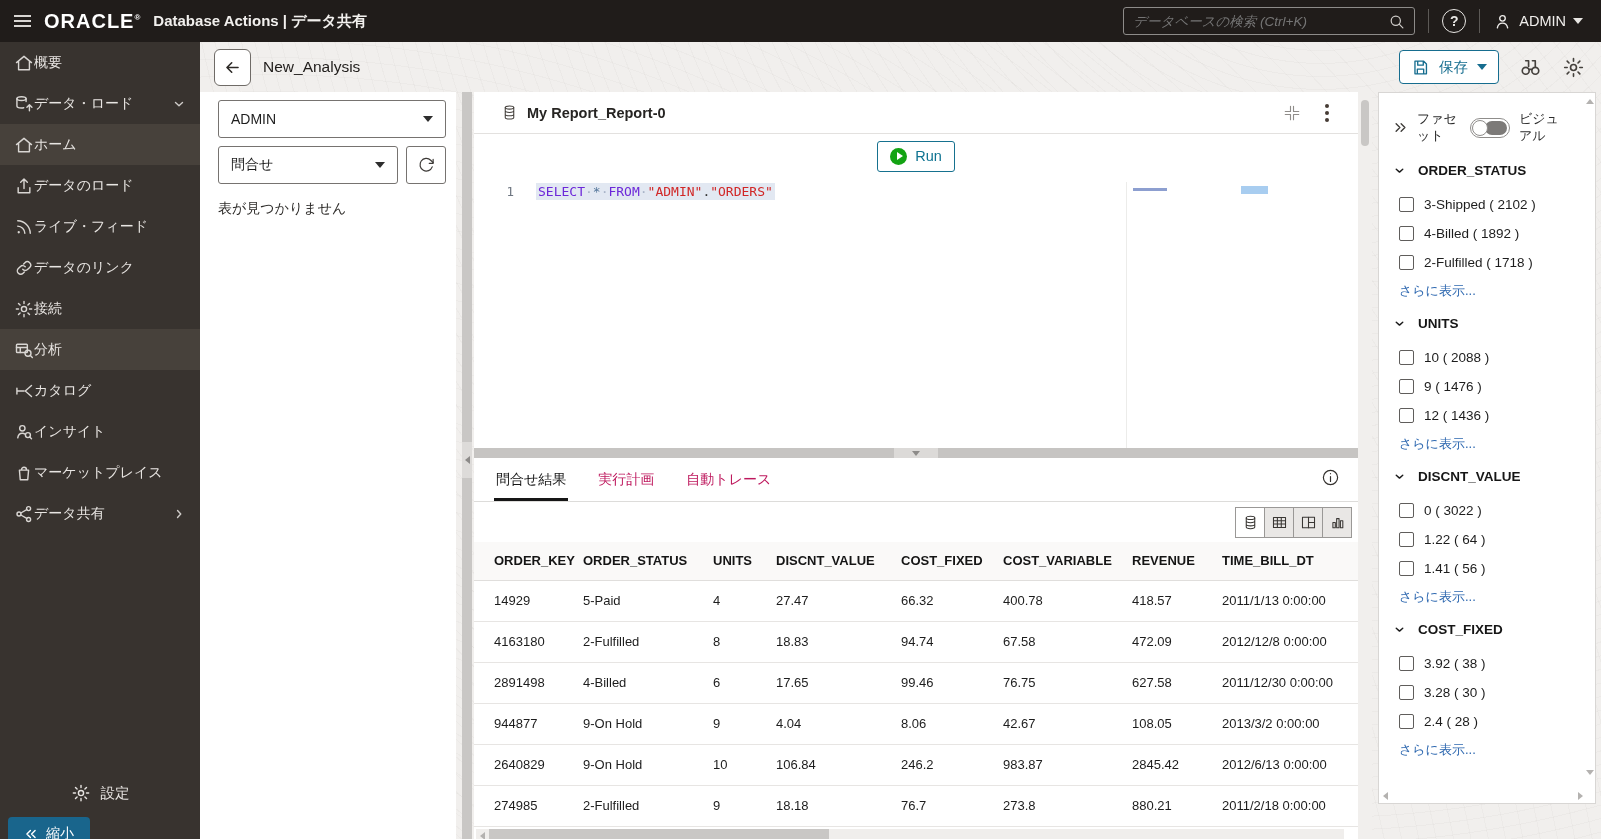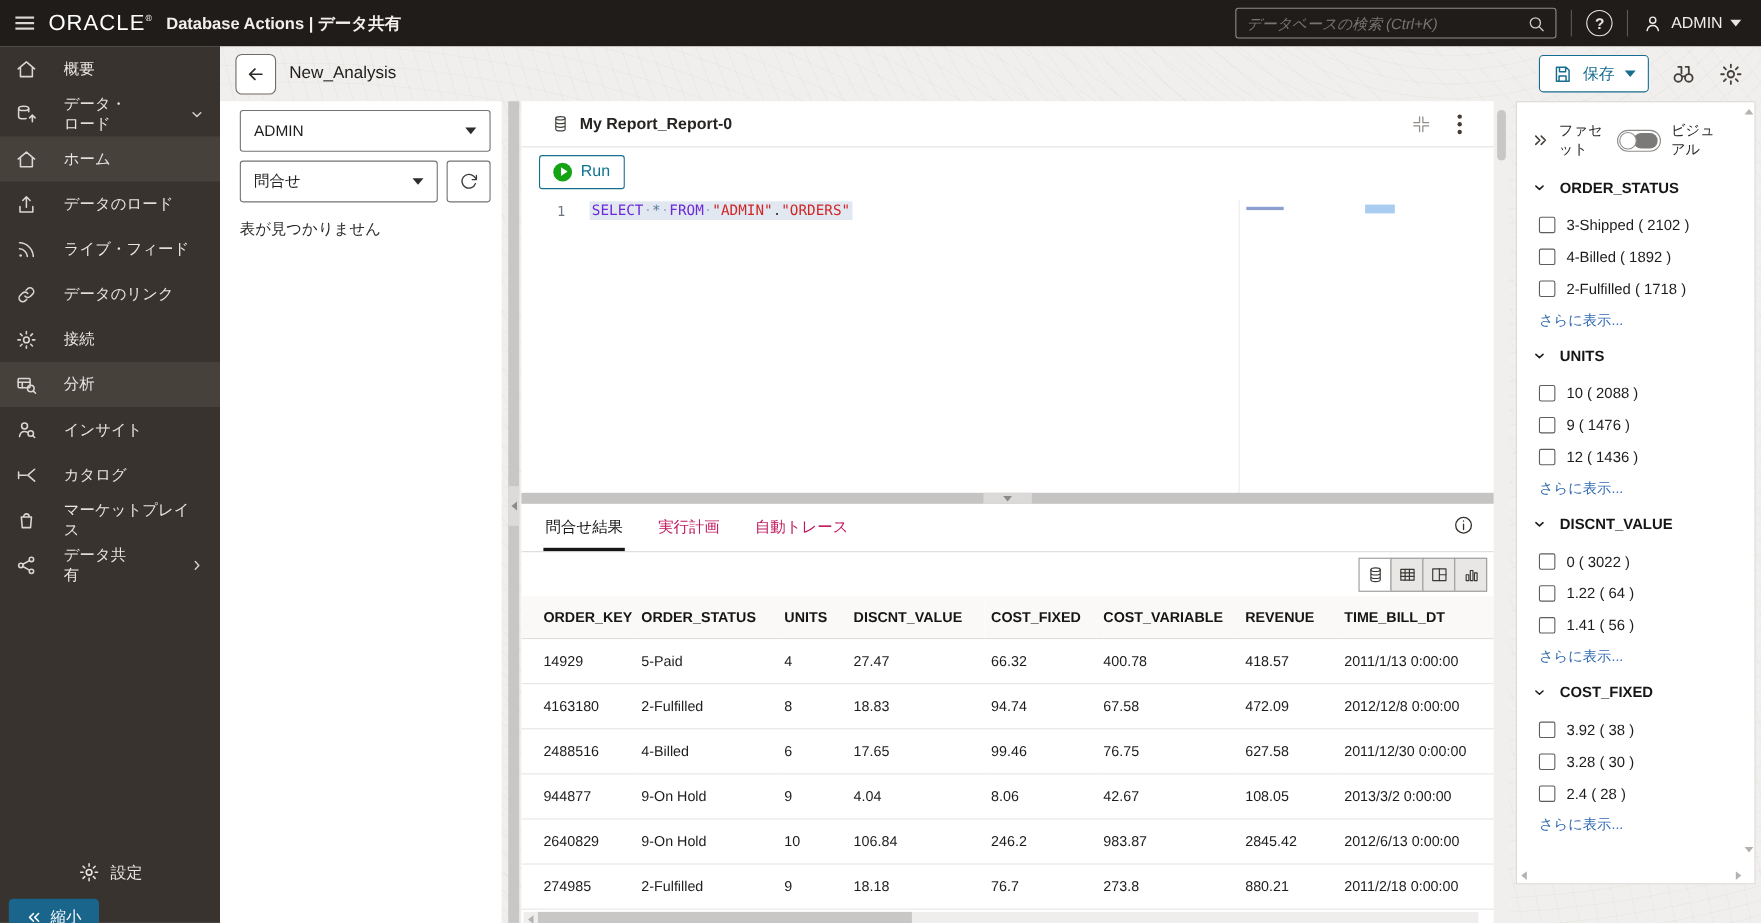--- a/index.html
+++ b/index.html
@@ -5,33 +5,33 @@
 *{box-sizing:border-box;margin:0;padding:0}
 html,body{width:1601px;height:839px;overflow:hidden}
 body{position:relative;font-family:"Liberation Sans",sans-serif;background:#e9e7e5;color:#1d1d1d}
 svg.ic{width:20px;height:20px;stroke:currentColor;fill:none;stroke-width:1.7;stroke-linecap:round;stroke-linejoin:round;display:block}
 .caret{display:inline-block;width:0;height:0;border-left:5px solid transparent;border-right:5px solid transparent;border-top:6px solid #3c3c3c}
 
 .topbar{position:absolute;left:0;top:0;width:1601px;height:42px;background:#201c1a;display:flex;align-items:center;color:#fff;z-index:9}
 .burger{width:44px;height:42px;display:flex;align-items:center;justify-content:center;color:#d9d6d3;cursor:pointer}
 .burger div{width:17px}
 .burger div span{display:block;height:2px;background:#d9d6d3;margin:3px 0}
-.brand{font-size:20px;font-weight:normal;letter-spacing:1px}
+.brand{font-size:20px;font-weight:bold;letter-spacing:1px}
 .brand sup{font-size:8px}
 .apptitle{font-size:15px;margin-left:12px;color:#f2f0ee;font-weight:bold}
 .searchbox{margin-left:auto;width:292px;height:28px;border:1px solid #8d8b89;border-radius:3px;display:flex;align-items:center;padding:0 9px;background:#201c1a}
 .searchbox input{flex:1;background:transparent;border:0;outline:0;color:#ec4899;font-style:italic;font-size:13.5px;font-family:"Liberation Sans",sans-serif}
 .searchbox .mag{color:#cfccc9}
 .tb-div{width:1px;height:24px;background:#5c5956;margin:0 13px}
 .helpbtn{width:24px;height:24px;border:1.6px solid #e8e6e3;border-radius:50%;display:flex;align-items:center;justify-content:center;font-size:14px;color:#e8e6e3;font-weight:bold}
 .userbtn{display:flex;align-items:center;gap:7px;margin-right:18px;color:#f0eeec;font-size:14.5px;cursor:pointer}
 .userbtn .chev{width:0;height:0;border-left:5px solid transparent;border-right:5px solid transparent;border-top:6px solid #e8e6e3}
 
 .sidenav{position:absolute;left:0;top:42px;width:200px;height:797px;background:#38332f;color:#e8e5e2;z-index:8}
-.nav-item{height:41px;display:flex;align-items:center;gap:24px;padding:0 14px;font-size:14px;cursor:pointer;color:#e8e5e2}
+.nav-item{height:41px;display:flex;align-items:center;gap:0;padding:0 14px;font-size:14px;cursor:pointer;color:#e8e5e2}
 .nav-item .ni{color:#d9d6d3;flex:0 0 auto}
 .nav-item.sub{}
 .nav-item.hl{background:#47413b}
 .nav-item .spacer{flex:1}
 .nav-item .chev-ic{color:#cfccc9}
 .nav-settings{position:absolute;left:0;bottom:28px;width:200px;height:36px;display:flex;align-items:center;justify-content:center;gap:10px;font-size:14.5px;cursor:pointer}
 .collapse-btn{position:absolute;left:8px;bottom:-12px;height:34px;background:#19658c;color:#fff;border:0;border-radius:4px;display:flex;align-items:center;gap:8px;padding:0 16px;font-size:14px;cursor:pointer;font-family:"Liberation Sans",sans-serif}
 
 .main-bg{position:absolute;left:200px;top:42px;width:1401px;height:797px;background:#f1efed;background-image:repeating-radial-gradient(circle at 80% -30%,rgba(120,112,105,.045) 0 1px,transparent 1px 13px),repeating-radial-gradient(circle at 5% 130%,rgba(120,112,105,.04) 0 1px,transparent 1px 17px)}
 .content-toolbar{position:absolute;left:200px;top:42px;width:1401px;height:50px;display:flex;align-items:center;z-index:3}
@@ -58,21 +58,21 @@
 .card-vscroll .thumb{position:absolute;left:3px;top:8px;width:8px;height:46px;background:#c9c7c5;border-radius:4px}
 
 .card{position:absolute;left:474px;top:92px;width:884px;height:747px;background:#fff;z-index:2}
 .card-header{height:42px;display:flex;align-items:center;padding:0 27px;border-bottom:1px solid #e3e1df}
 .card-header .rpt-ic{color:#44403c;margin-right:9px}
 .card-title{font-size:14.5px;font-weight:bold;color:#262422}
 .card-header .right{margin-left:auto;display:flex;align-items:center;gap:22px}
 .collapse-ic{color:#8f8c89;cursor:pointer}
 .kebab{display:flex;flex-direction:column;gap:3px;cursor:pointer;padding:2px}
 .kebab span{width:4px;height:4px;border-radius:50%;background:#463b35}
-.run-row{height:44px;display:flex;align-items:center;justify-content:flex-start;padding:0 16px}
+.run-row{height:44px;display:flex;align-items:center;justify-content:center;padding:0 28px}
 .run-btn{height:31px;border:1px solid #16718f;border-radius:3px;background:#fff;display:flex;align-items:center;gap:8px;padding:0 12px;color:#0e7391;font-size:14.5px;cursor:pointer;font-family:"Liberation Sans",sans-serif}
 .play{width:17px;height:17px;background:#13a313;border-radius:50%;position:relative}
 .play::after{content:"";position:absolute;left:6.5px;top:4.5px;width:0;height:0;border-top:4px solid transparent;border-bottom:4px solid transparent;border-left:6px solid #fff}
 .code-area{position:relative;height:270px;font-family:"DejaVu Sans Mono","Liberation Mono",monospace;font-size:13px}
 .code-line{display:flex;align-items:center;height:19px;margin-top:4px}
 .gutter{width:62px;text-align:right;color:#6e7681;padding-right:22px;font-size:12.5px}
 .sqltext{background:#e2e8f2;padding:1px 2px;white-space:pre}
 .tok-kw{color:#6d28d9}
 .tok-ws{color:#a9b4c8}
 .tok-star{color:#56789c}
@@ -344,32 +344,32 @@
     <span class="ni">
         <svg class="ic">
           <use href="#i-analysis"></use>
         </svg>
       </span>
     <span>分析</span>
   </div>
   <div class="nav-item">
     <span class="ni">
         <svg class="ic">
+          <use href="#i-catalog"></use>
+        </svg>
+      </span>
+    <span>カタログ</span>
+  </div>
+  <div class="nav-item">
+    <span class="ni">
+        <svg class="ic">
           <use href="#i-insight"></use>
         </svg>
       </span>
     <span>インサイト</span>
-  </div>
-  <div class="nav-item">
-    <span class="ni">
-        <svg class="ic">
-          <use href="#i-catalog"></use>
-        </svg>
-      </span>
-    <span>カタログ</span>
   </div>
   <div class="nav-item">
     <span class="ni">
         <svg class="ic">
           <use href="#i-marketplace"></use>
         </svg>
       </span>
     <span>マーケットプレイス</span>
   </div>
   <div class="nav-item">
@@ -577,21 +577,21 @@
           <td class="c0">4163180</td>
             <td>2-Fulfilled</td>
             <td>8</td>
             <td>18.83</td>
             <td>94.74</td>
             <td>67.58</td>
             <td>472.09</td>
             <td>2012/12/8 0:00:00</td>
         </tr>
         <tr>
-          <td class="c0">2488516</td>
+          <td class="c0">2891498</td>
             <td>4-Billed</td>
             <td>6</td>
             <td>17.65</td>
             <td>99.46</td>
             <td>76.75</td>
             <td>627.58</td>
             <td>2011/12/30 0:00:00</td>
         </tr>
         <tr>
           <td class="c0">944877</td>

